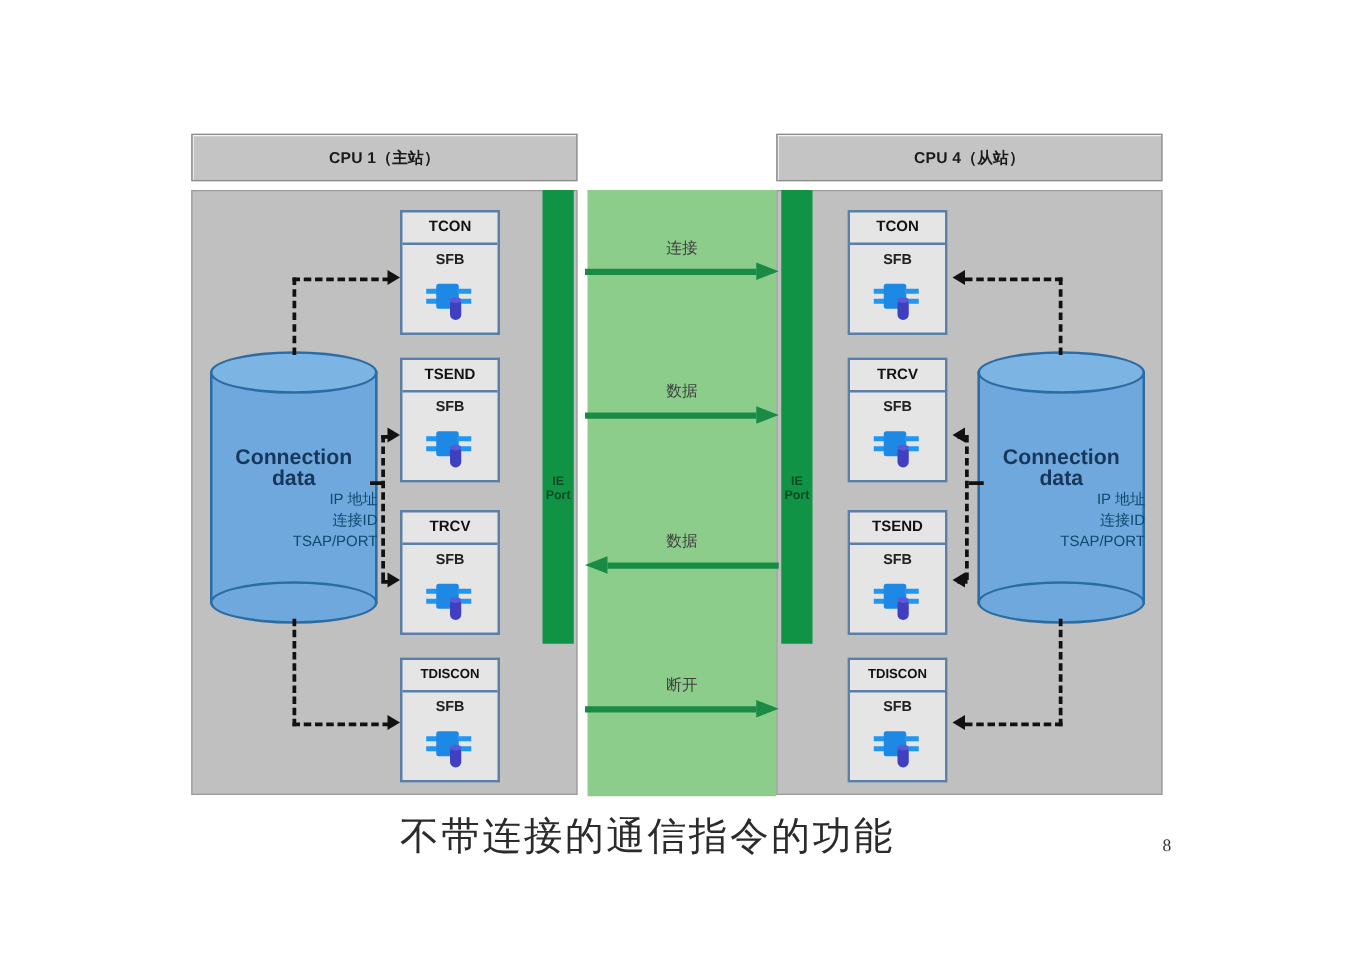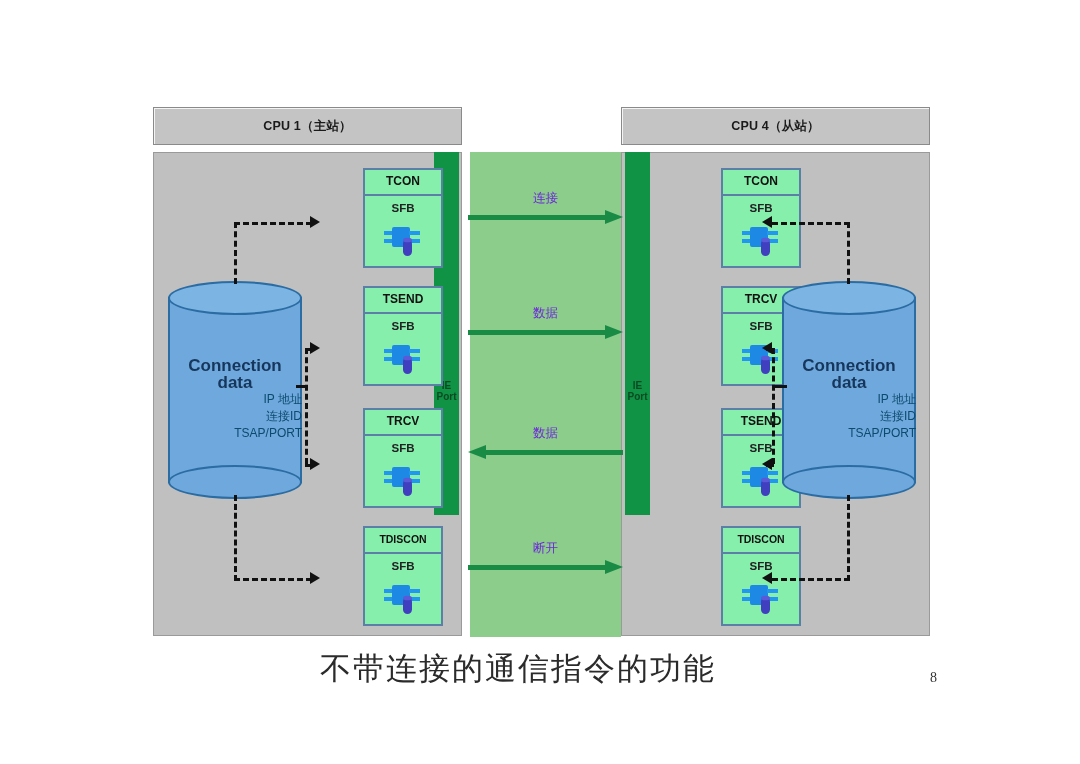--- a/index.html
+++ b/index.html
@@ -53,44 +53,43 @@
     margin-bottom:215px;
   }
   
   #ie-port-left .ie-port-label,#ie-port-right .ie-port-label{
     position:absolute;top:228px;left:0;width:25px;margin:0;
   }
 
   
   .arrow-row{position:absolute;width:151px;left:470px;}
   .arrow-label{
-    text-align:center;font-size:12.5px;color:#6d28d9;font-weight:500;
+    text-align:center;font-size:12.5px;color:#404040;font-weight:500;
     font-family:"DejaVu Sans","Liberation Sans",sans-serif;
     margin-bottom:3px;
   }
   .arrow-line{position:relative;height:14px;}
   .arrow-line .shaft{
     position:absolute;top:5px;height:5px;background:#1a8b45;
   }
   .arrow-line .head{
     position:absolute;top:0;width:0;height:0;
     border-top:7px solid transparent;border-bottom:7px solid transparent;
   }
   .arrow-right .shaft{left:-2px;right:16px;}
   .arrow-right .head{right:-2px;border-left:18px solid #1a8b45;}
   .arrow-left .shaft{left:16px;right:-2px;}
   .arrow-left .head{left:-2px;border-right:18px solid #1a8b45;}
 
   
   .fb{
     position:absolute;width:80px;
-    background:#86efac;
+    background:#e5e5e5;
     border:2px solid #5b7fa6;
     box-sizing:border-box;
-    margin-left:43px;
   }
   .fb-title{
     height:24px;line-height:22px;text-align:center;
     font-size:12px;font-weight:bold;color:#111;
     border-bottom:2px solid #5b7fa6;
     white-space:nowrap;
   }
   .fb-title.small{font-size:10.5px;}
   .fb-body{height:70px;position:relative;}
   .fb-sub{

